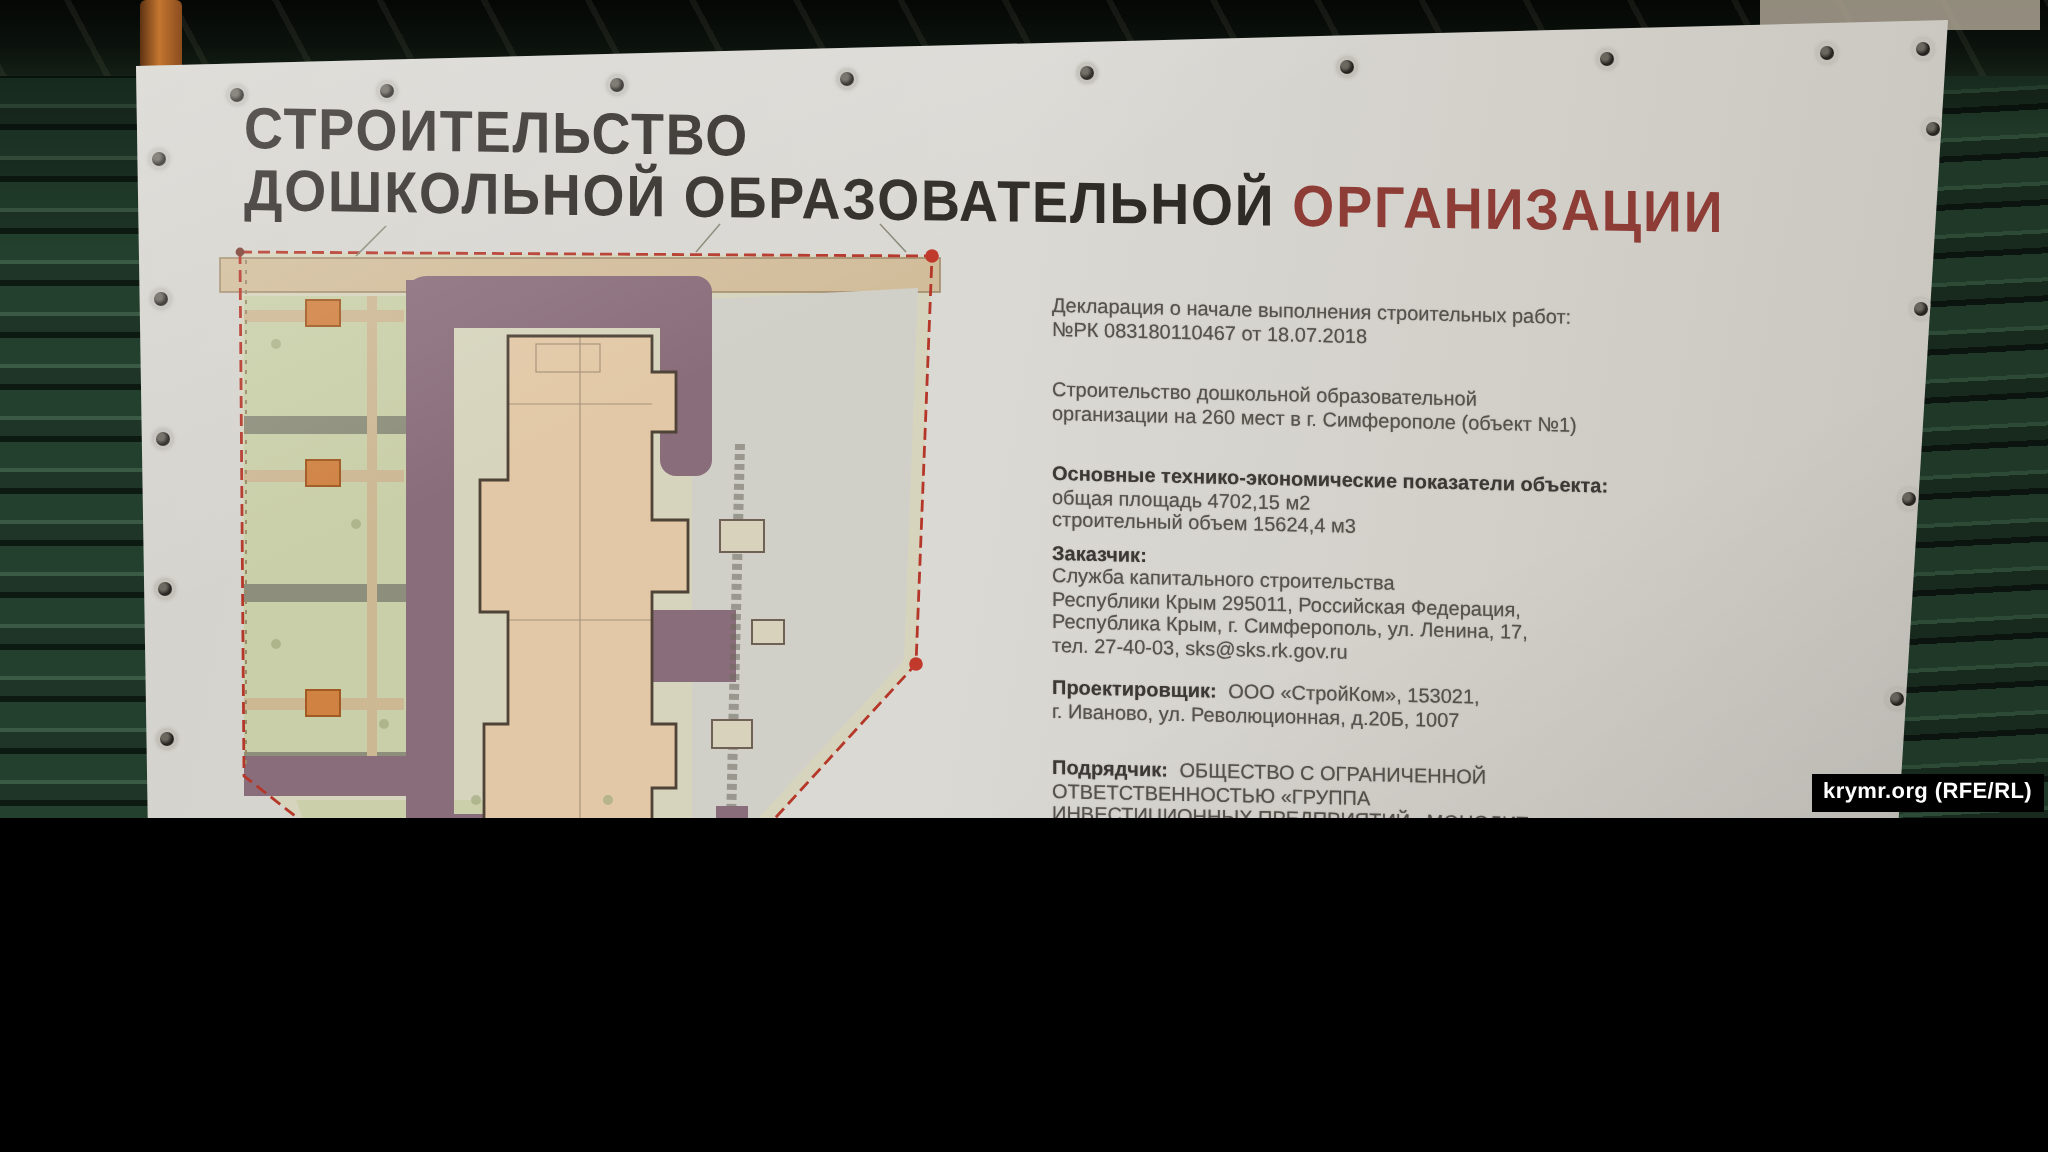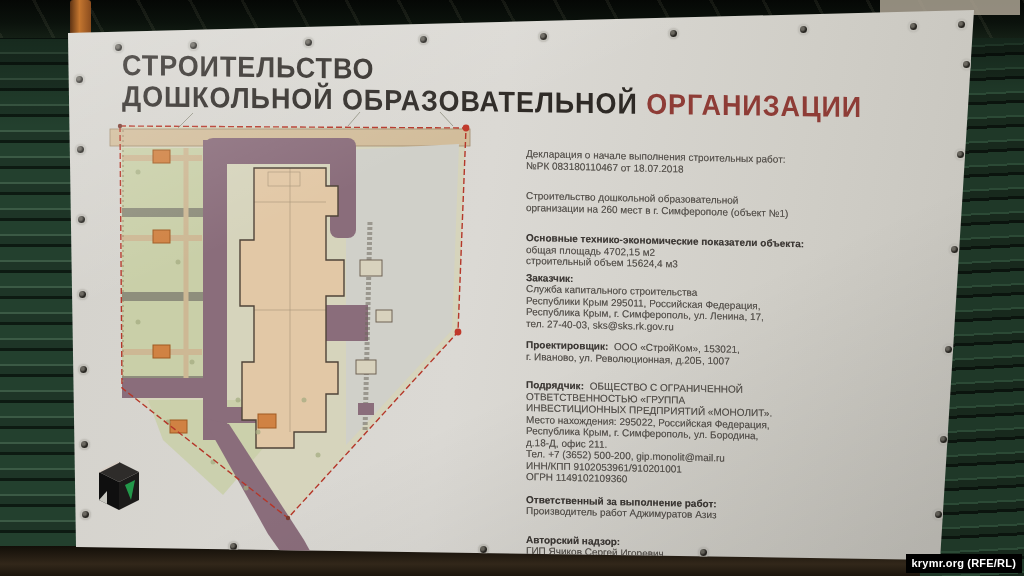--- a/index.html
+++ b/index.html
@@ -1,16 +1,16 @@
 <!DOCTYPE html>
 <html><head>
 <meta charset="utf-8">
 <style>
   html,body{margin:0;padding:0;background:#000;}
-  .scene{position:relative;width:1024px;height:576px;overflow:hidden;
+  .scene{position:relative;width:1024px;height:409px;overflow:hidden;
          font-family:"Liberation Sans",sans-serif;background:#1d4ed8;}
 
   
   .fence-right{position:absolute;inset:0;
     background:
       linear-gradient(180deg, rgba(0,0,0,.6) 0%, rgba(0,0,0,0) 16%),
       repeating-linear-gradient(177deg,#2c4a36 0 2px,#18291d 2px 9px,#0b140e 9px 12px,#1f3828 12px 24px);}
   .fence-left{position:absolute;left:0;top:0;width:78px;height:576px;
     background:
       linear-gradient(180deg, rgba(0,0,0,.5), rgba(0,0,0,0) 22%),

